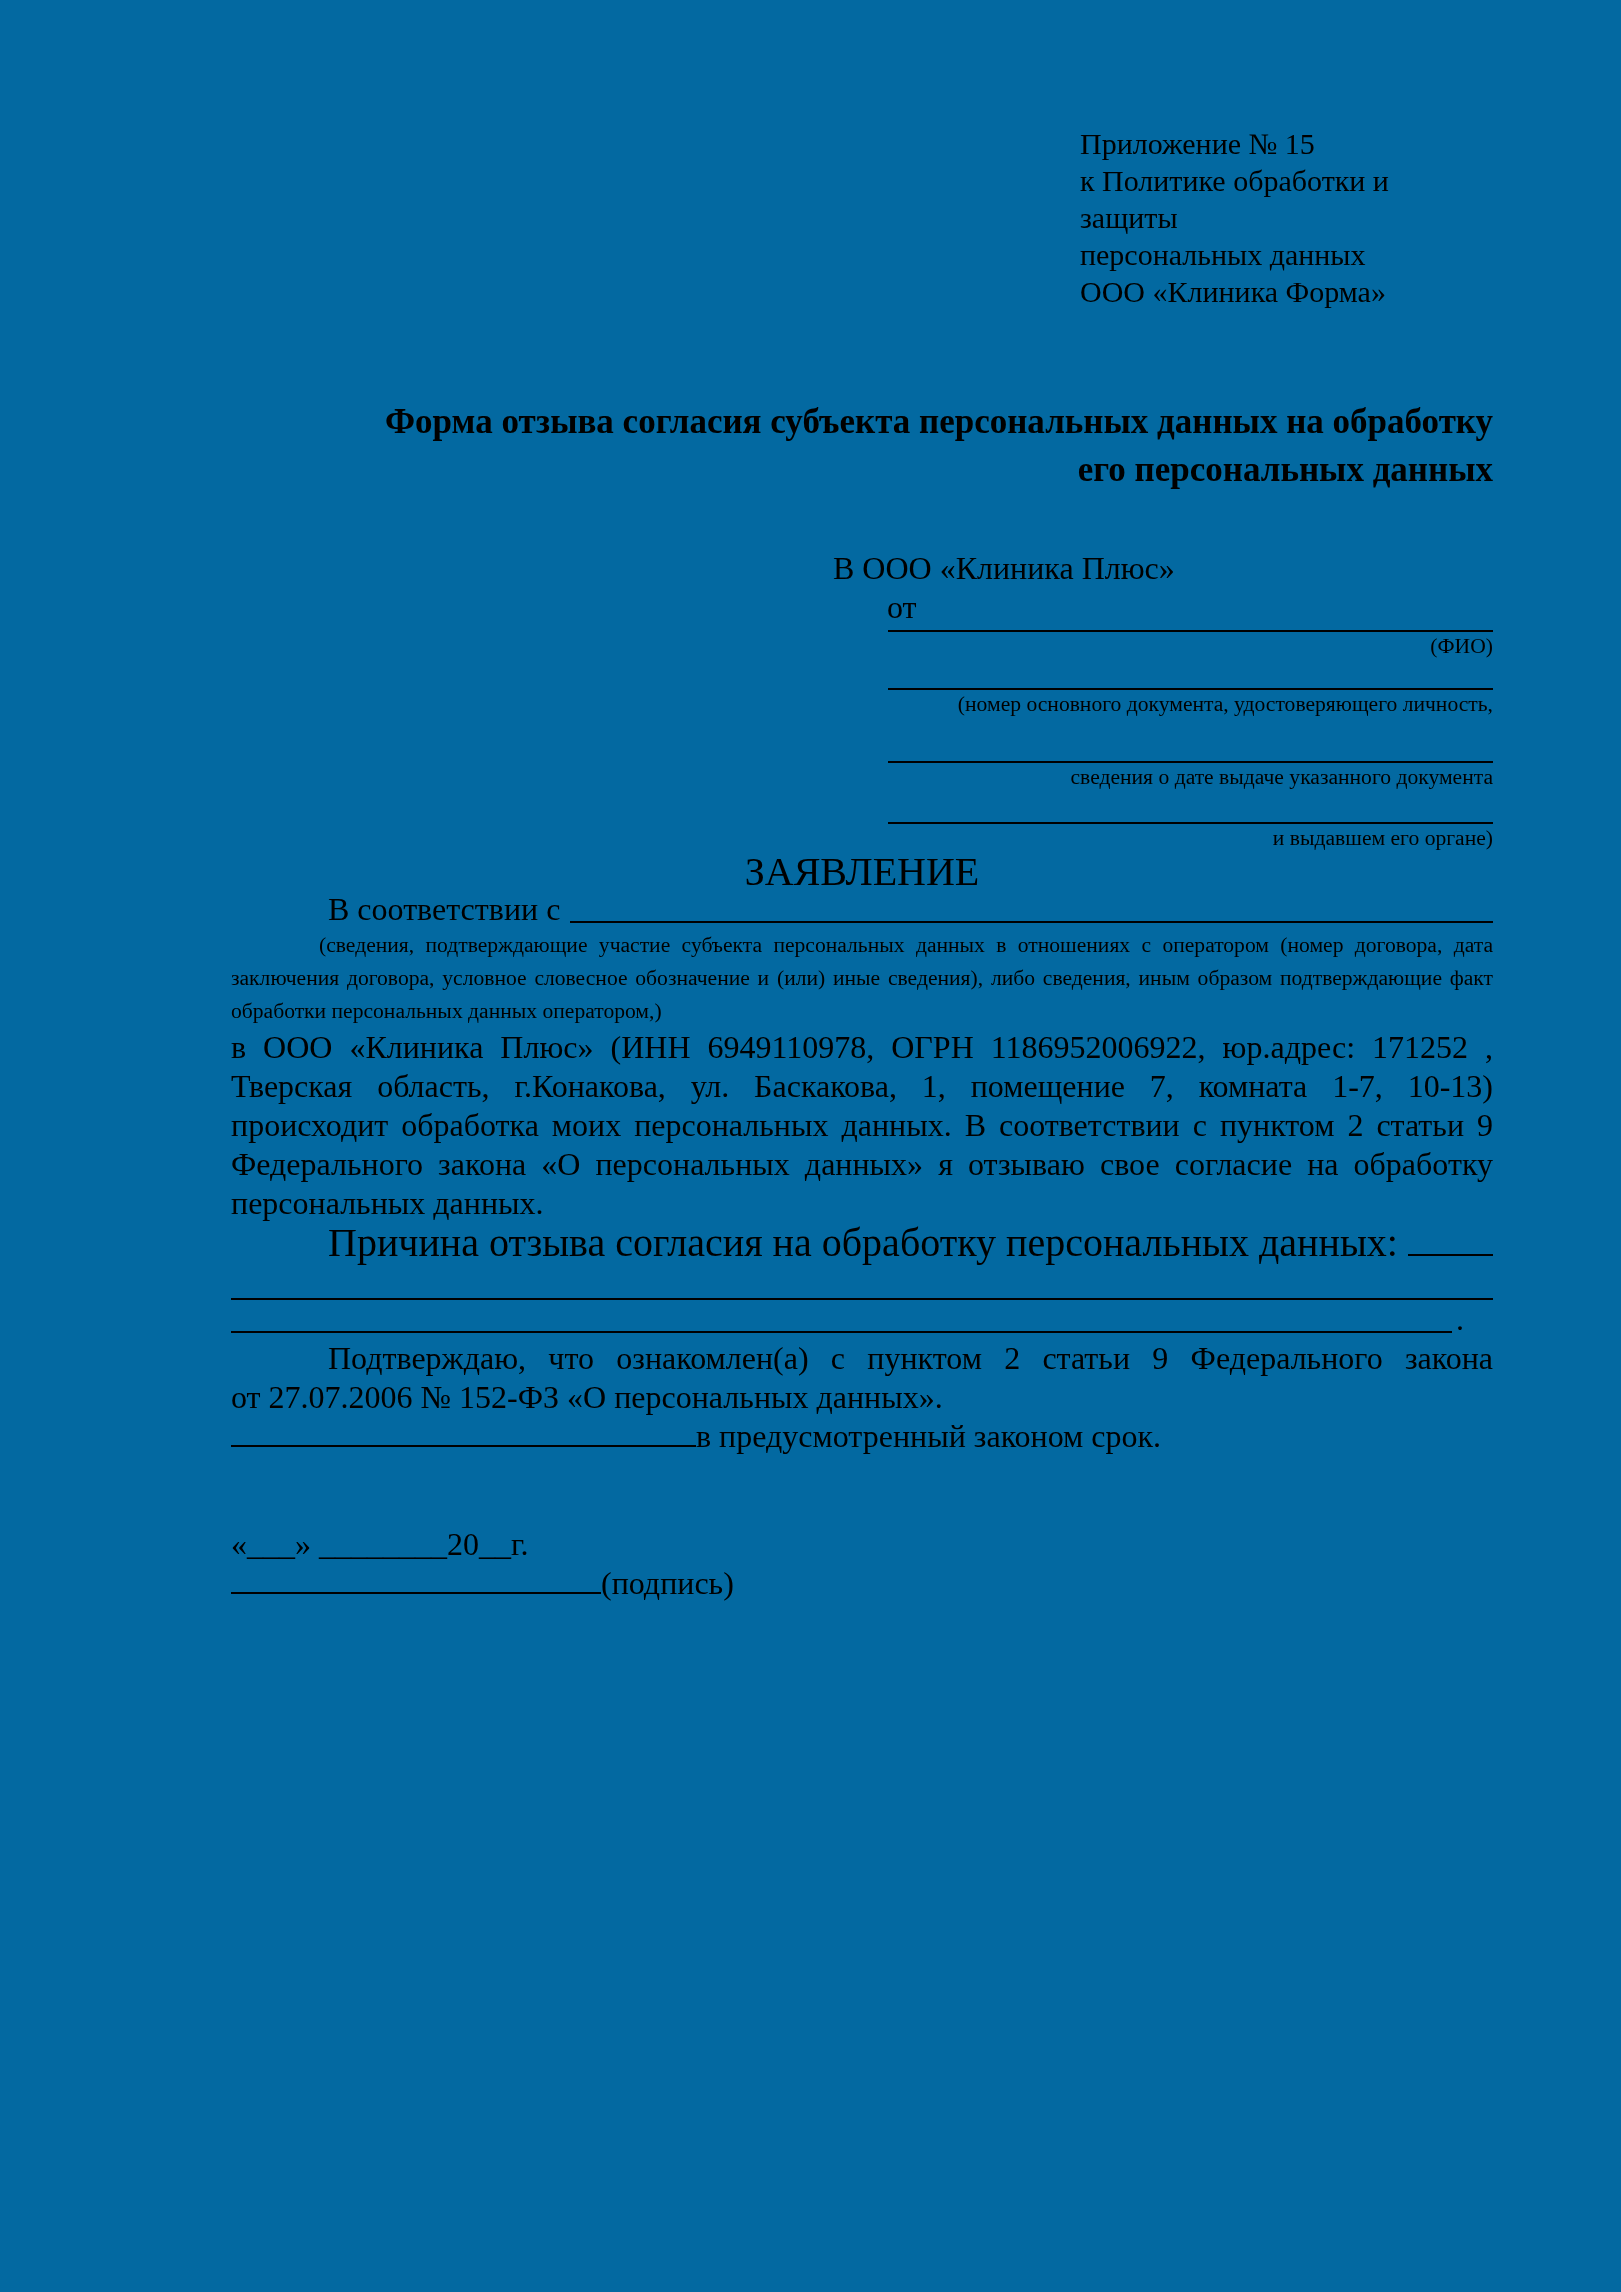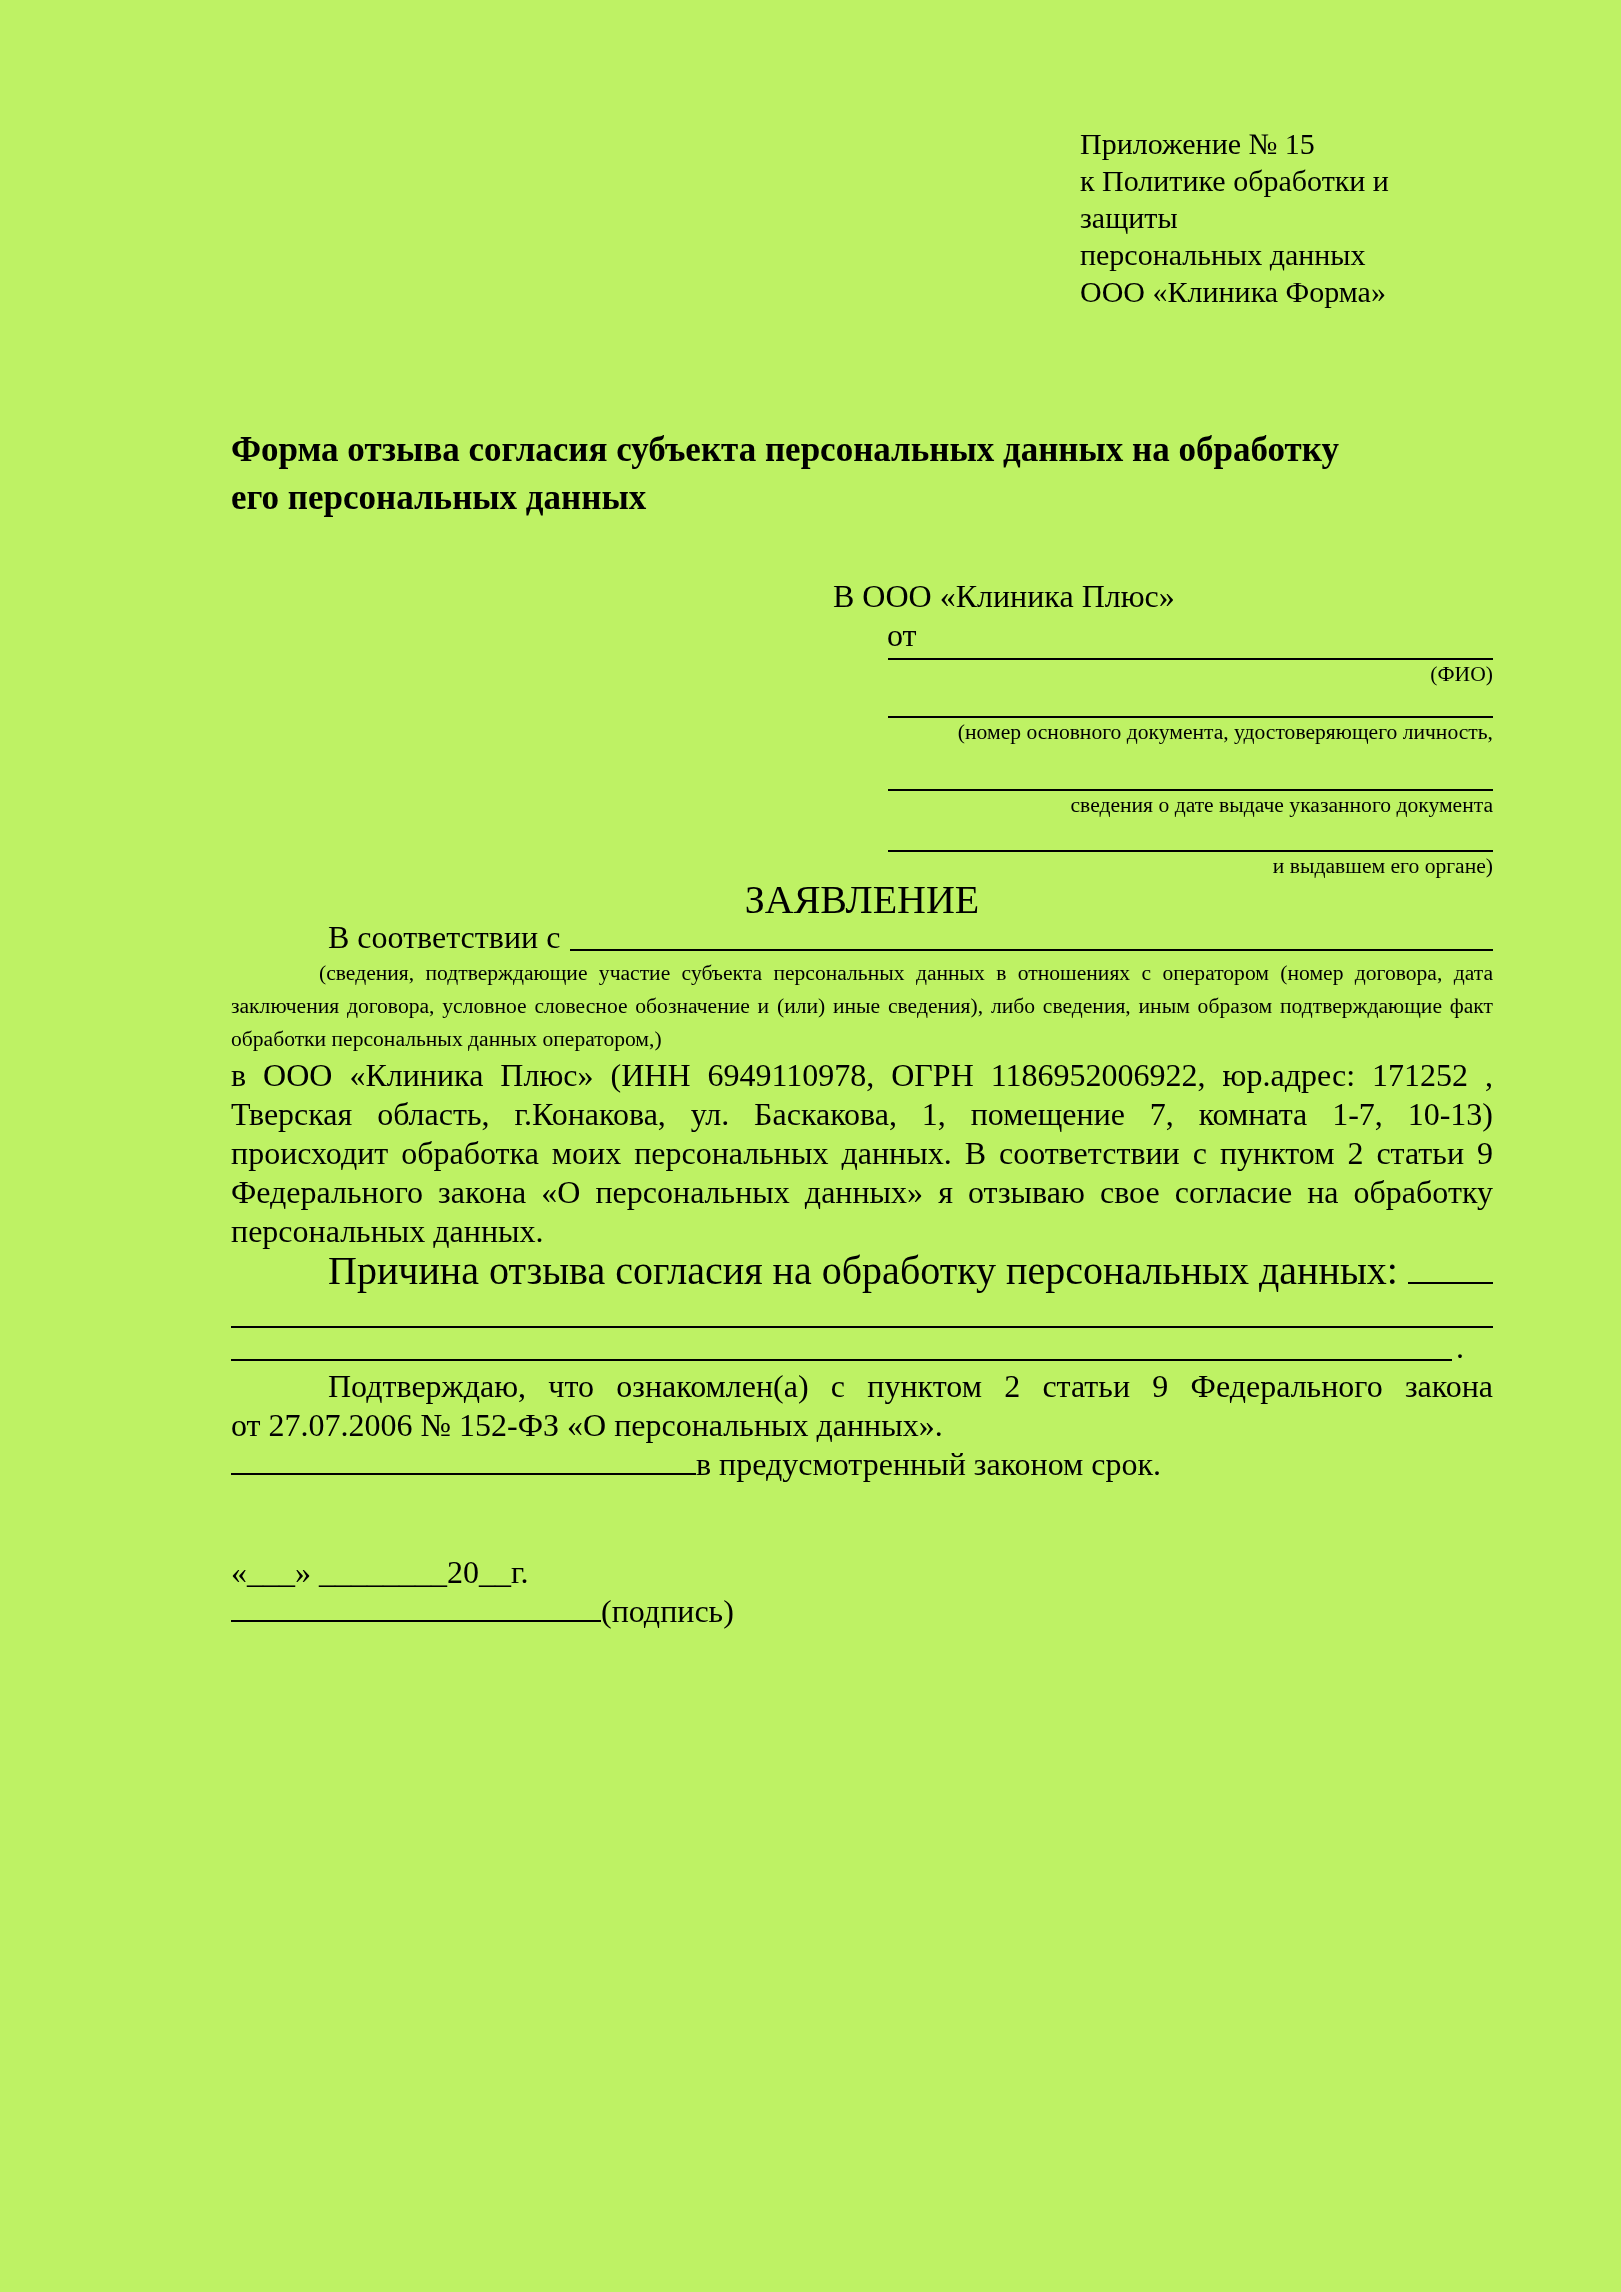--- a/index.html
+++ b/index.html
@@ -1,40 +1,40 @@
 <!DOCTYPE html>
 <html lang="ru"><head>
 <meta charset="utf-8">
 <style>
   html, body { margin: 0; padding: 0; background: #ffffff; }
   .page {
     position: relative;
     width: 1621px;
     height: 2293px;
-    background: #bef264;
+    background: #0369a1;
     color: #000000;
     font-family: "Liberation Serif", "DejaVu Serif", serif;
     overflow: hidden;
   }
   .content { padding: 0 128px 0 231px; }
 
   
   .header-block {
     margin-top: 125px;
     margin-left: 849px;
     font-size: 30px;
     line-height: 37px;
   }
 
   
   .title {
-    margin-top: 116px;
+    margin-top: 88px;
     font-size: 35px;
     font-weight: bold;
-    text-align: left;
+    text-align: right;
     line-height: 48px;
   }
 
   
   .addr {
     margin-top: 55px;
     margin-left: 602px;
     font-size: 32px;
     line-height: 39px;
   }

